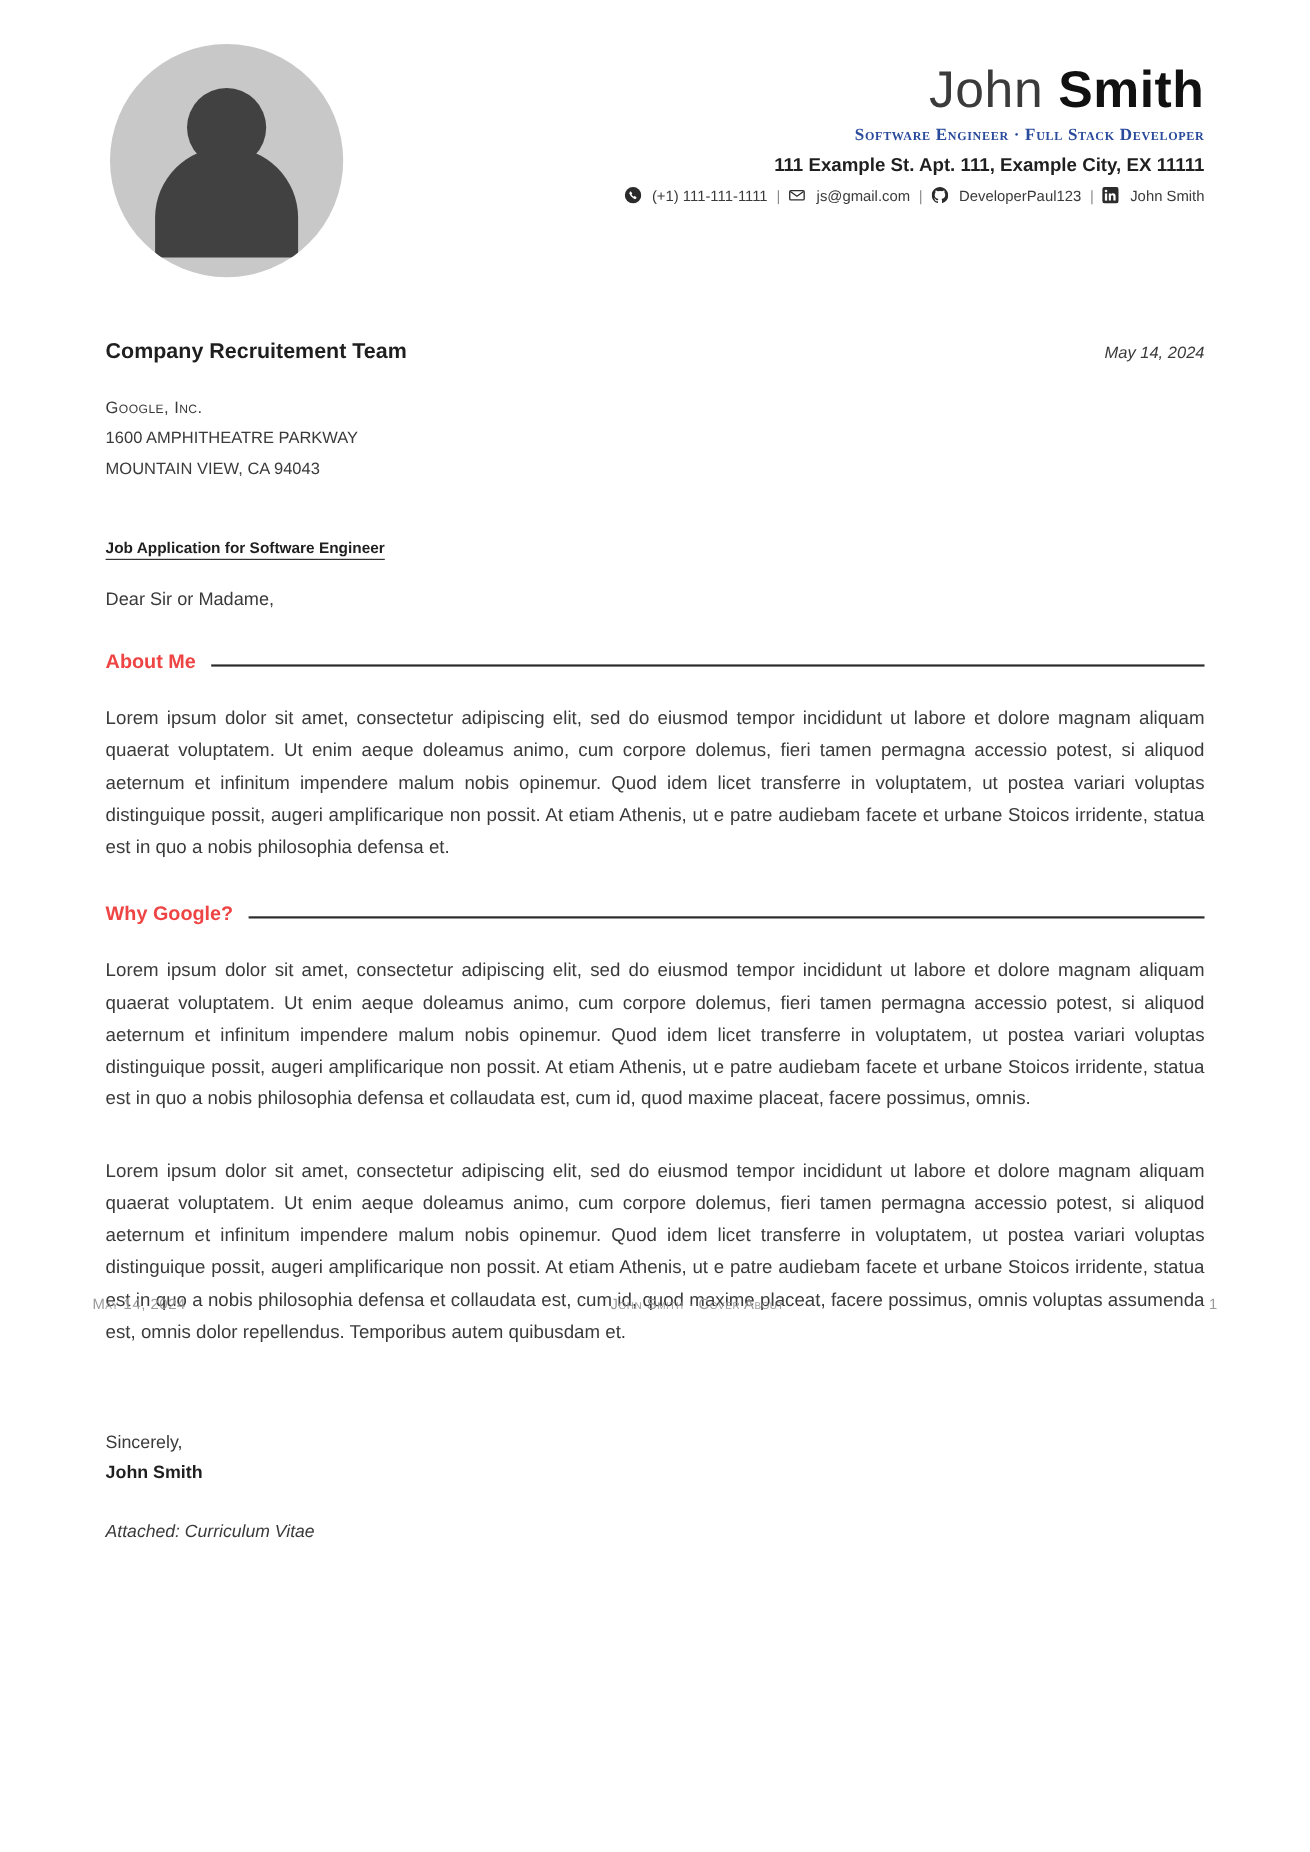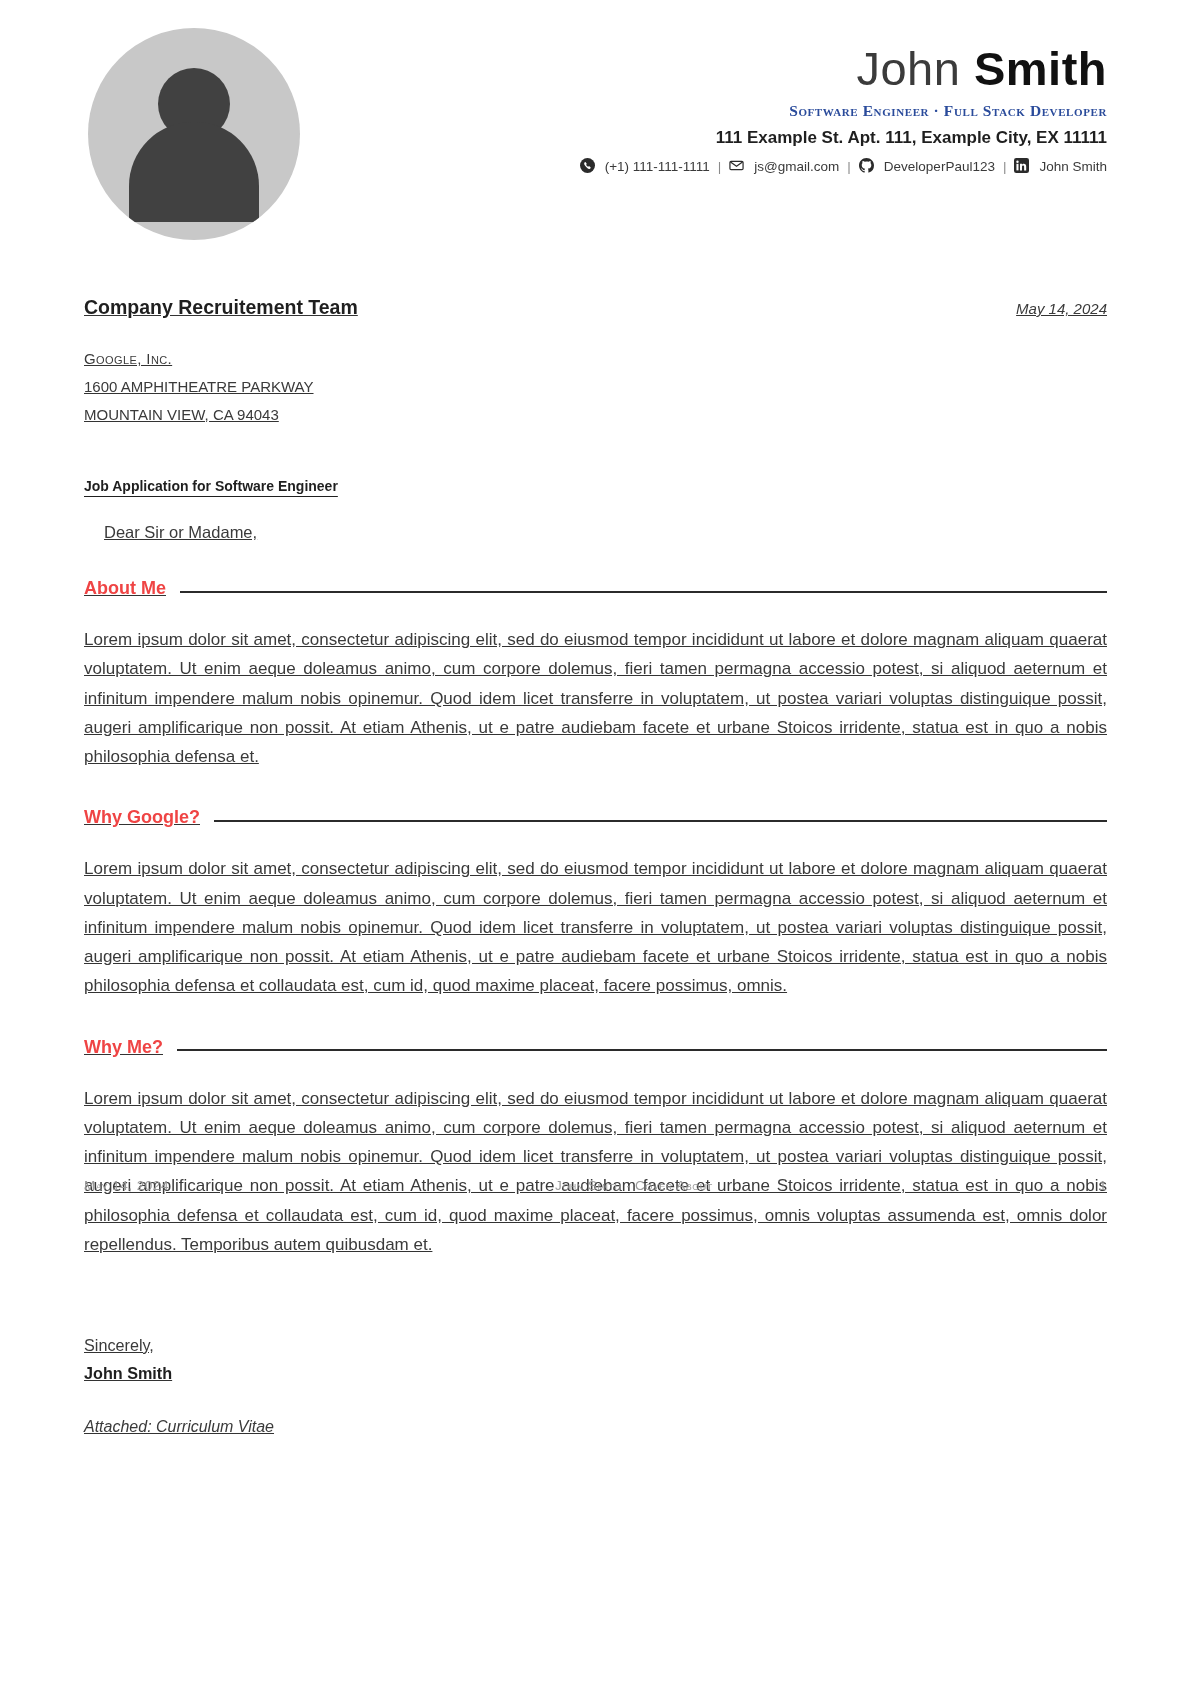--- a/index.html
+++ b/index.html
@@ -13,21 +13,21 @@
     font-family: "Liberation Sans", sans-serif;
     color: #333333;
     position: relative;
     overflow: hidden;
   }
   .page {
     position: relative;
     width: 1191px;
     height: 1241px;
     box-sizing: border-box;
-    padding: 0;
+    padding: 12px;
   }
   
   .header {
     display: flex;
     align-items: flex-start;
     justify-content: space-between;
     padding: 28px 84px 0 84px;
     box-sizing: border-box;
   }
   .avatar {
@@ -116,21 +116,20 @@
     width: 15px;
     height: 15px;
     vertical-align: -2px;
     fill: #2b2b2b;
   }
   
   .content {
     padding: 0 84px;
     box-sizing: border-box;
     margin-top: 56px;
-    text-decoration: underline;
   }
   .recipient-row {
     display: flex;
     align-items: baseline;
     justify-content: space-between;
   }
   .recipient-name {
     font-size: 19.5px;
     font-weight: 700;
     color: #1f1f1f;
@@ -156,21 +155,20 @@
     font-weight: 700;
     color: #1f1f1f;
     text-decoration: underline;
     text-underline-offset: 5px;
     display: inline-block;
   }
   .salutation {
     margin-top: 28px;
     font-size: 16.5px;
     color: #3a3a3a;
-    margin-left: 20px;
   }
   .section {
     margin-top: 36px;
   }
   .section-head {
     display: flex;
     align-items: center;
     gap: 14px;
   }
   .section-title {
@@ -321,24 +319,20 @@
 
     <div class="section">
       <div class="section-head">
         <div class="section-title">Why Google?</div>
         <div class="section-rule"></div>
       </div>
       <div class="para">Lorem ipsum dolor sit amet, consectetur adipiscing elit, sed do eiusmod tempor incididunt ut labore et dolore magnam aliquam quaerat voluptatem. Ut enim aeque doleamus animo, cum corpore dolemus, fieri tamen permagna accessio potest, si aliquod aeternum et infinitum impendere malum nobis opinemur. Quod idem licet transferre in voluptatem, ut postea variari voluptas distinguique possit, augeri amplificarique non possit. At etiam Athenis, ut e patre audiebam facete et urbane Stoicos irridente, statua est in quo a nobis philosophia defensa et collaudata est, cum id, quod maxime placeat, facere possimus, omnis.</div>
     </div>
 
     <div class="section">
-      <div class="section-head">
-        <div class="section-title">Why Me?</div>
-        <div class="section-rule"></div>
-      </div>
       <div class="para">Lorem ipsum dolor sit amet, consectetur adipiscing elit, sed do eiusmod tempor incididunt ut labore et dolore magnam aliquam quaerat voluptatem. Ut enim aeque doleamus animo, cum corpore dolemus, fieri tamen permagna accessio potest, si aliquod aeternum et infinitum impendere malum nobis opinemur. Quod idem licet transferre in voluptatem, ut postea variari voluptas distinguique possit, augeri amplificarique non possit. At etiam Athenis, ut e patre audiebam facete et urbane Stoicos irridente, statua est in quo a nobis philosophia defensa et collaudata est, cum id, quod maxime placeat, facere possimus, omnis voluptas assumenda est, omnis dolor repellendus. Temporibus autem quibusdam et.</div>
     </div>
 
     <div class="signoff">
       <div>Sincerely,</div>
       <div class="signer">John Smith</div>
     </div>
 
     <div class="attached">Attached: Curriculum Vitae</div>
   </div>

